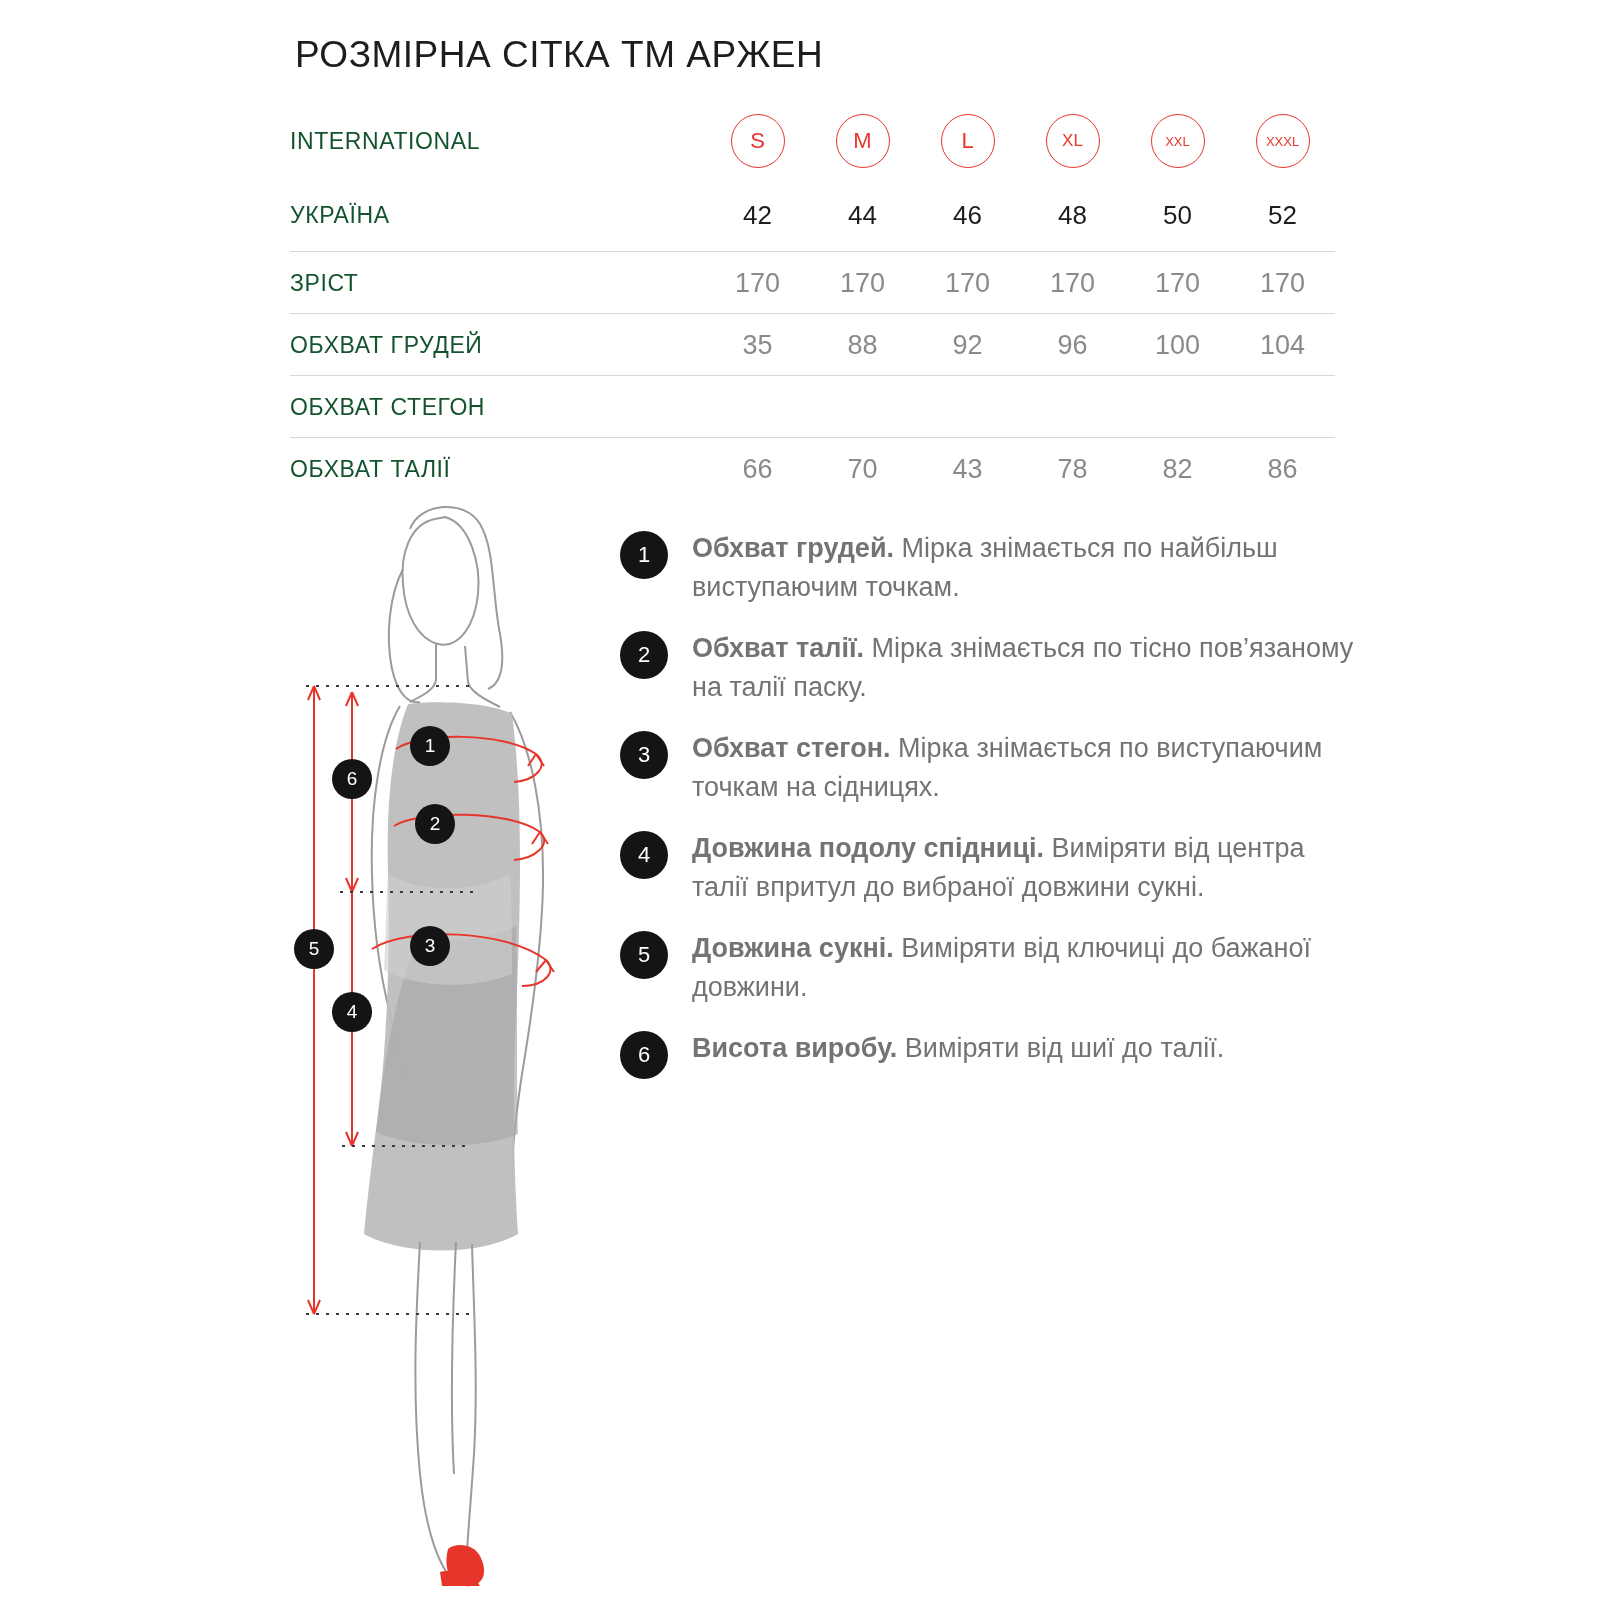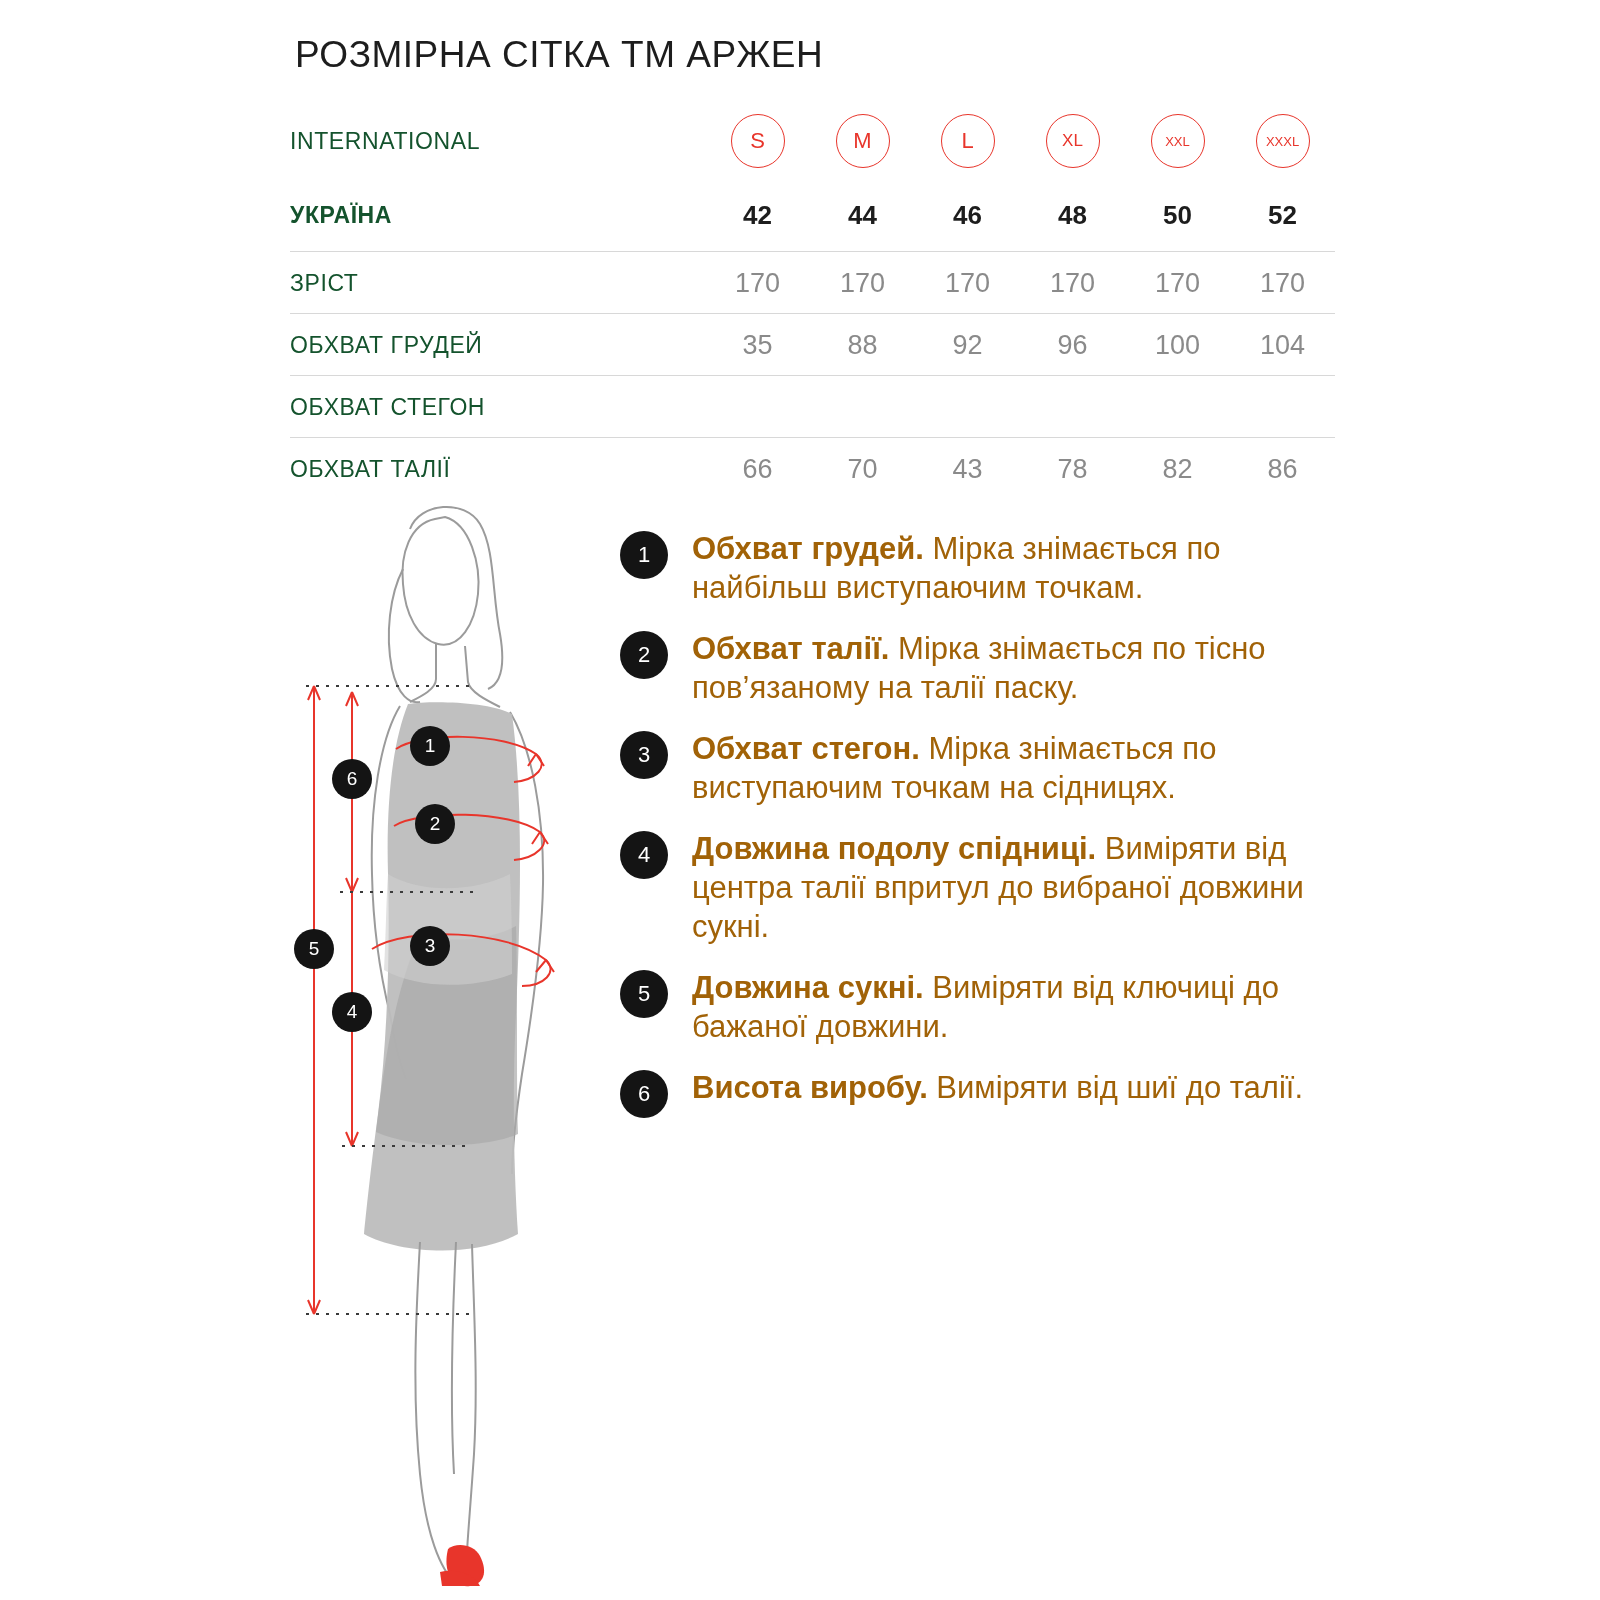--- a/index.html
+++ b/index.html
@@ -124,23 +124,23 @@
     height: 48px;
     border-radius: 50%;
     background: #141414;
     color: #ffffff;
     display: flex;
     align-items: center;
     justify-content: center;
     font-size: 22px;
   }
   .legend-text {
-    font-size: 31px;
+    font-size: 27px;
     line-height: 39px;
-    color: #a16207;
+    color: #737373;
   }
   .legend-text b {
     font-weight: 700;
   }
 
   
   .figure {
     position: absolute;
     left: 260px;
     top: 470px;
@@ -187,21 +187,21 @@
         </div>
         <div class="cell">
           <span class="circle xsmall">XXL</span>
         </div>
         <div class="cell">
           <span class="circle xsmall">XXXL</span>
         </div>
       </div>
     </div>
 
-    <div class="row" style="height:74px;font-weight:bold;">
+    <div class="row" style="height:74px;">
       <div class="row-label">УКРАЇНА</div>
       <div class="cells">
         <div class="cell">42</div>
         <div class="cell">44</div>
         <div class="cell">46</div>
         <div class="cell">48</div>
         <div class="cell">50</div>
         <div class="cell">52</div>
       </div>
       <div class="divider" style="top:73px;"></div>

